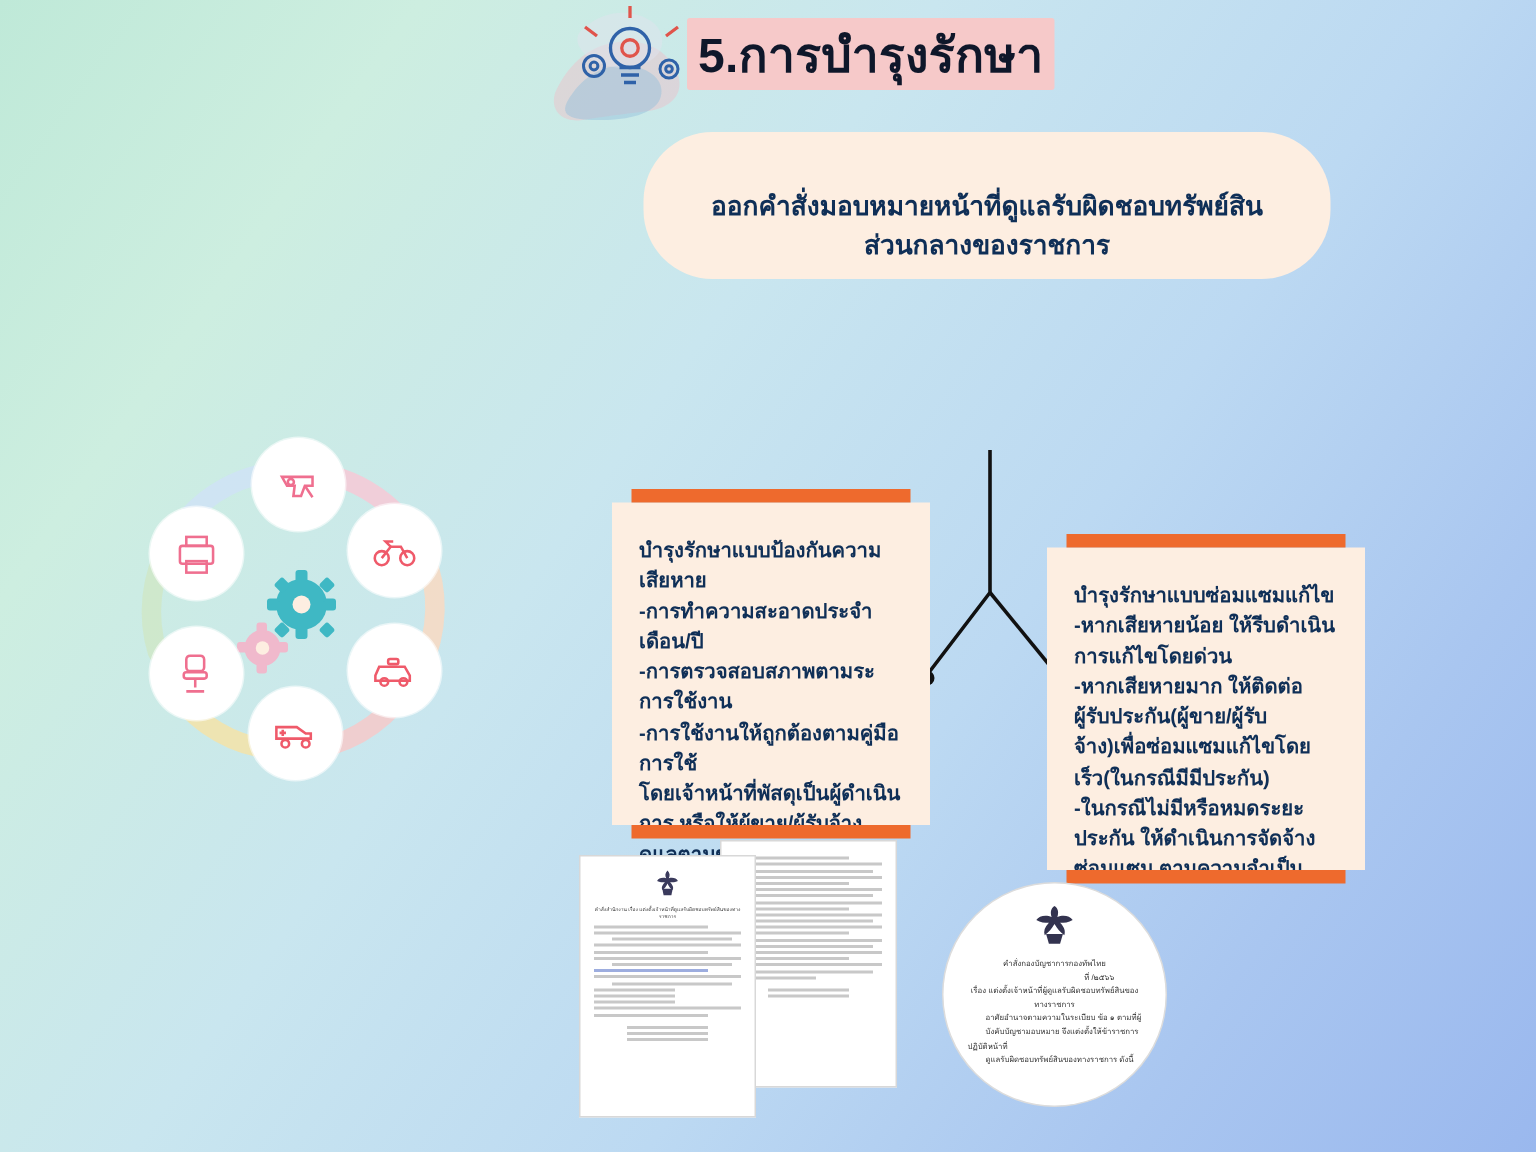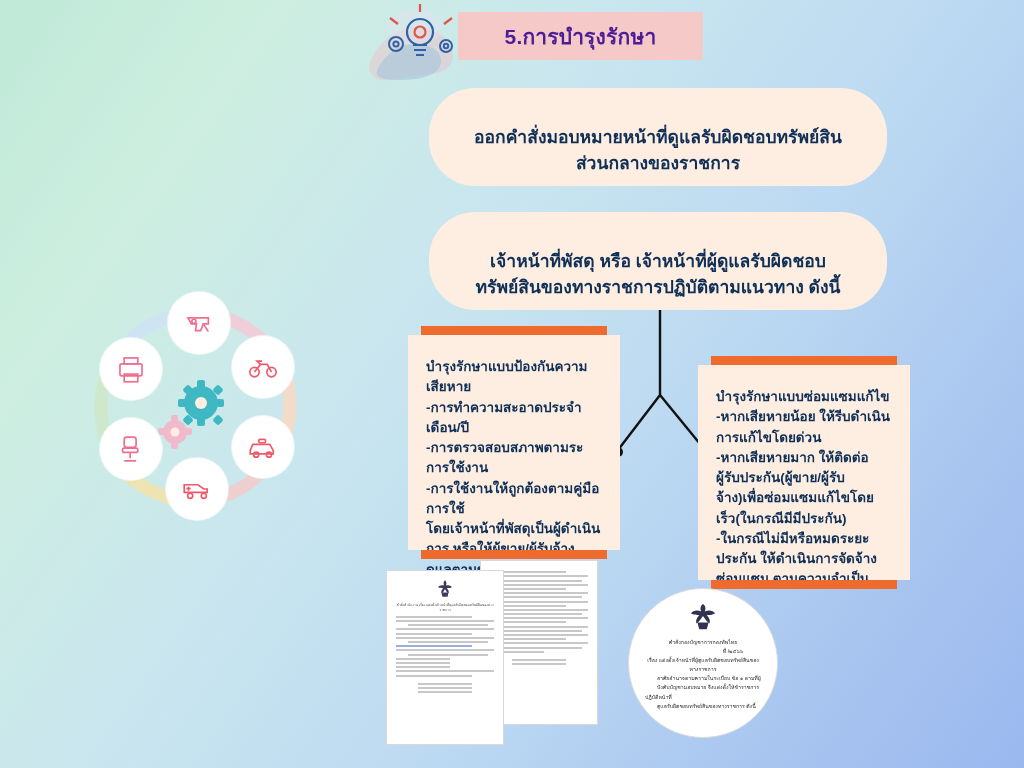--- a/index.html
+++ b/index.html
@@ -25,22 +25,22 @@
     top: 12px;
     width: 245px;
     height: 48px;
     background: #f6c9c9;
     border-radius: 2px;
     display: flex;
     align-items: center;
     justify-content: center;
   }
   .title-band span {
-    color: #4c1d95;
-    font-size: 21px;
+    color: #0f172a;
+    font-size: 32px;
     font-weight: bold;
     letter-spacing: .2px;
   }
 
   
   .splash {
     position: absolute;
     left: 360px;
     top: 0px;
     width: 120px;
@@ -310,23 +310,20 @@
       <path d="M60 0 V95 L18 150" fill="none" stroke="#111111" stroke-width="2.4"></path>
       <path d="M60 95 L105 150" fill="none" stroke="#111111" stroke-width="2.4"></path>
       <circle cx="18" cy="152" r="5" fill="#111"></circle>
       <circle cx="105" cy="152" r="5" fill="#111"></circle>
     </svg>
   </div>
 
   <div class="pill" id="pill-1">
     <span>ออกคำสั่งมอบหมายหน้าที่ดูแลรับผิดชอบทรัพย์สินส่วนกลางของราชการ</span>
   </div>
-  <div class="pill" id="pill-2">
-    <span>เจ้าหน้าที่พัสดุ หรือ เจ้าหน้าที่ผู้ดูแลรับผิดชอบทรัพย์สินของทางราชการปฏิบัติตามแนวทาง ดังนี้</span>
-  </div>
 
   <div class="panel" id="panel-left">
     <div class="bar-top"></div>
     <p>บำรุงรักษาแบบป้องกันความเสียหาย
 -การทำความสะอาดประจำเดือน/ปี
 -การตรวจสอบสภาพตามระการใช้งาน
 -การใช้งานให้ถูกต้องตามคู่มือการใช้
 โดยเจ้าหน้าที่พัสดุเป็นผู้ดำเนินการ หรือให้ผู้ขาย/ผู้รับจ้าง ดูแลตามข้อกำหนดในสัญญา</p>
     <div class="bar-bottom"></div>
   </div>

